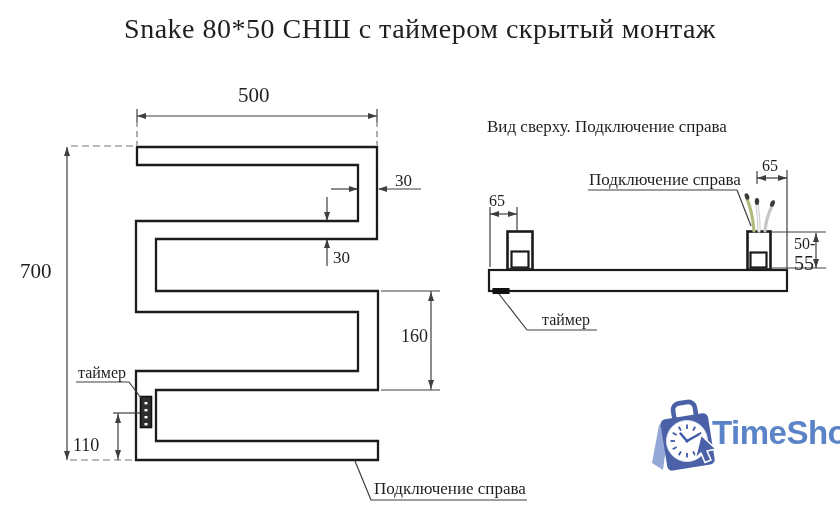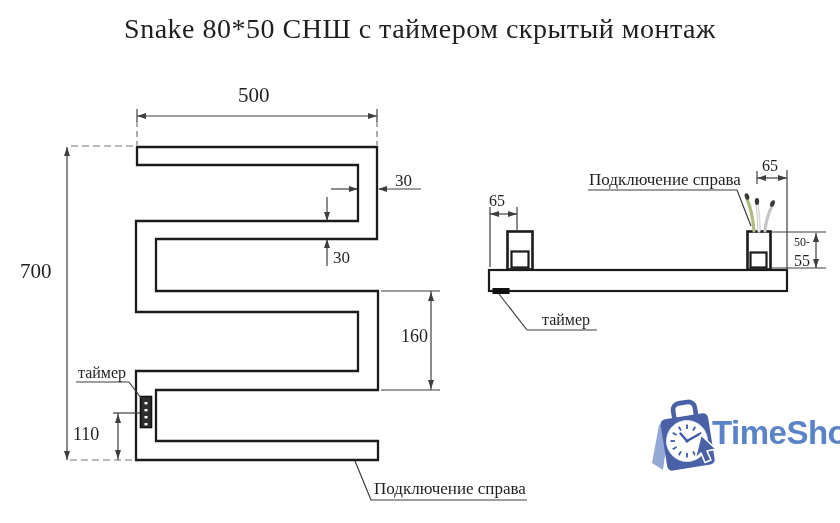--- a/index.html
+++ b/index.html
@@ -6,29 +6,29 @@
   .screen{position:relative;width:840px;height:523px;background:#ffffff;overflow:hidden;
           font-family:"Liberation Serif", serif;}
   .lines{position:absolute;left:0;top:0;}
   .txt{position:absolute;white-space:nowrap;color:#1f1f1f;line-height:1;text-align:center;}
   .title{left:0;top:15px;width:840px;text-align:center;font-size:28px;letter-spacing:.5px;}
   .d500{left:238px;top:85px;font-size:21px;}
   .d800{left:20px;top:261px;font-size:21px;}
   .d30h{left:395px;top:172px;font-size:17px;}
   .d30v{left:333px;top:249px;font-size:17px;}
   .d220{left:401px;top:327px;font-size:18px;}
-  .d110{left:73px;top:425px;font-size:18px;}
+  .d110{left:73px;top:436px;font-size:18px;}
   .timerF{left:78px;top:365px;font-size:16px;}
   .connF{left:374px;top:480px;font-size:17px;}
   .tvTitle{left:487px;top:118px;font-size:17px;}
   .connT{left:589px;top:171px;font-size:17px;}
   .d65L{left:489px;top:193px;font-size:16px;}
   .d65R{left:762px;top:158px;font-size:16px;}
-  .d5055a{left:794px;top:236px;font-size:12px;}
-  .d5055b{left:794px;top:253px;font-size:16px;font-family:Liberation Serif, serif;}
+  .d5055a{left:794px;top:236px;font-size:16px;}
+  .d5055b{left:794px;top:253px;font-size:20px;font-family:Liberation Serif, serif;}
   .timerT{left:542px;top:312px;font-size:16px;}
   .logoText{left:712px;top:416px;font-size:33px;font-weight:bold;
             font-family:"Liberation Sans", sans-serif;letter-spacing:-0.5px;color:#5b83c7;}
 </style>
 </head>
 <body>
 
 <div class="screen">
 
   <svg class="lines" width="840" height="523" viewBox="0 0 840 523">
@@ -196,20 +196,21 @@
 
   <div class="txt d500">500</div>
   <div class="txt d800">700</div>
   <div class="txt d30h">30</div>
   <div class="txt d30v">30</div>
   <div class="txt d220">160</div>
   <div class="txt d110">110</div>
   <div class="txt timerF">таймер</div>
   <div class="txt connF">Подключение справа</div>
 
+  <div class="txt tvTitle">Вид сверху. Подключение справа</div>
   <div class="txt connT">Подключение справа</div>
   <div class="txt d65L">65</div>
   <div class="txt d65R">65</div>
   <div class="txt d5055a">50-</div>
   <div class="txt d5055b">55</div>
   <div class="txt timerT">таймер</div>
 
   <div class="txt logoText">TimeShop</div>
 </div>
 

